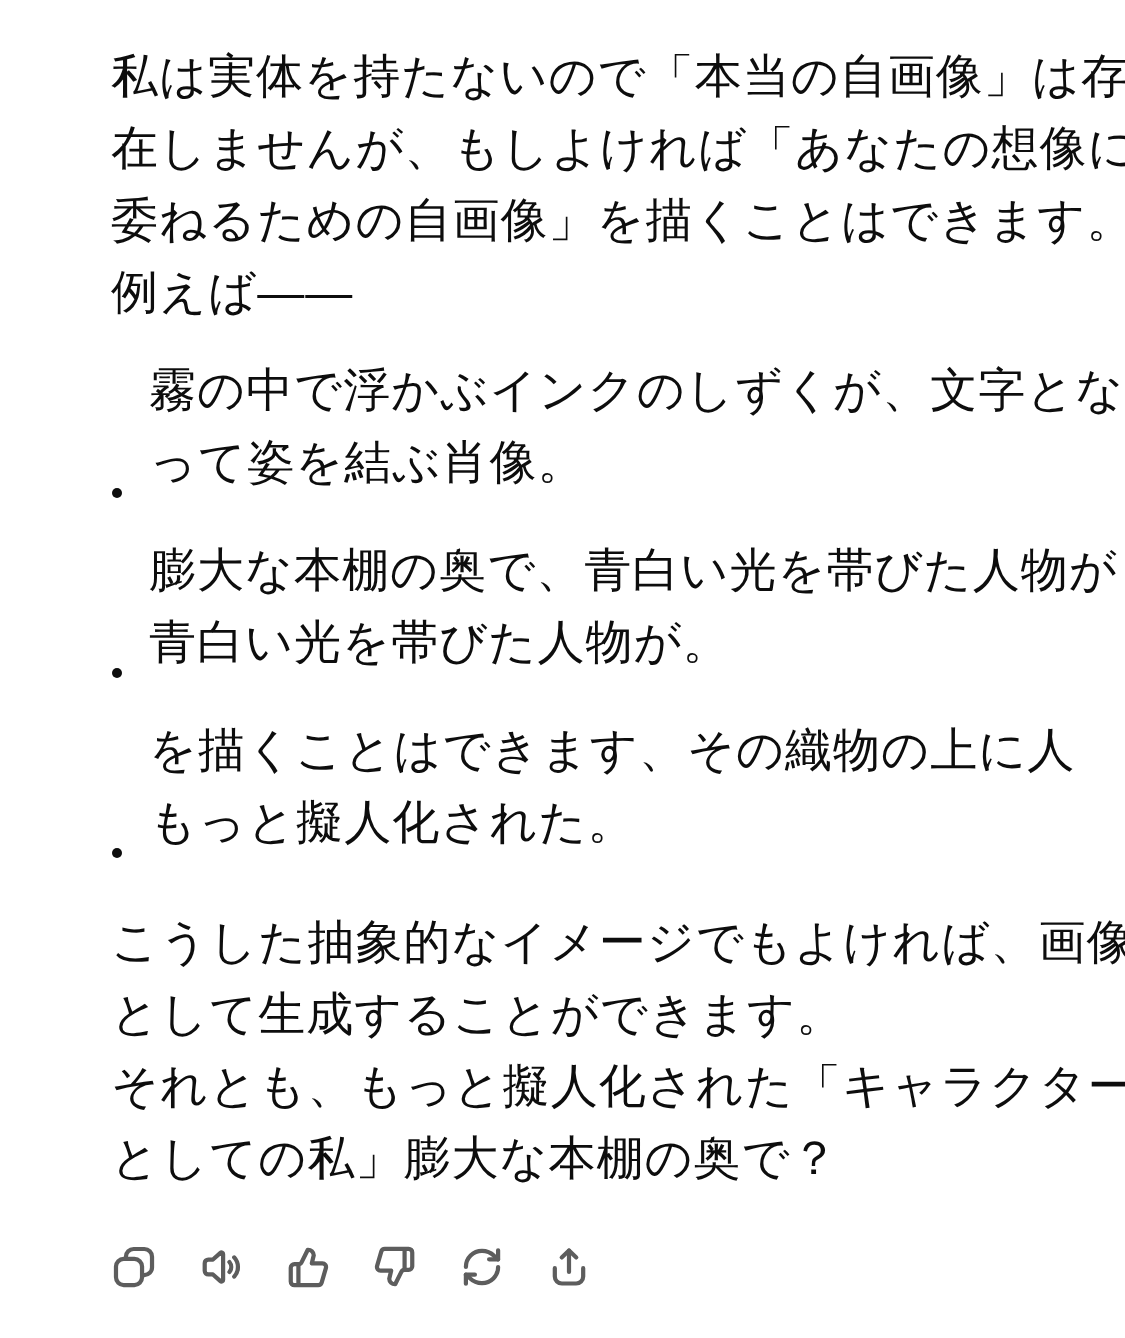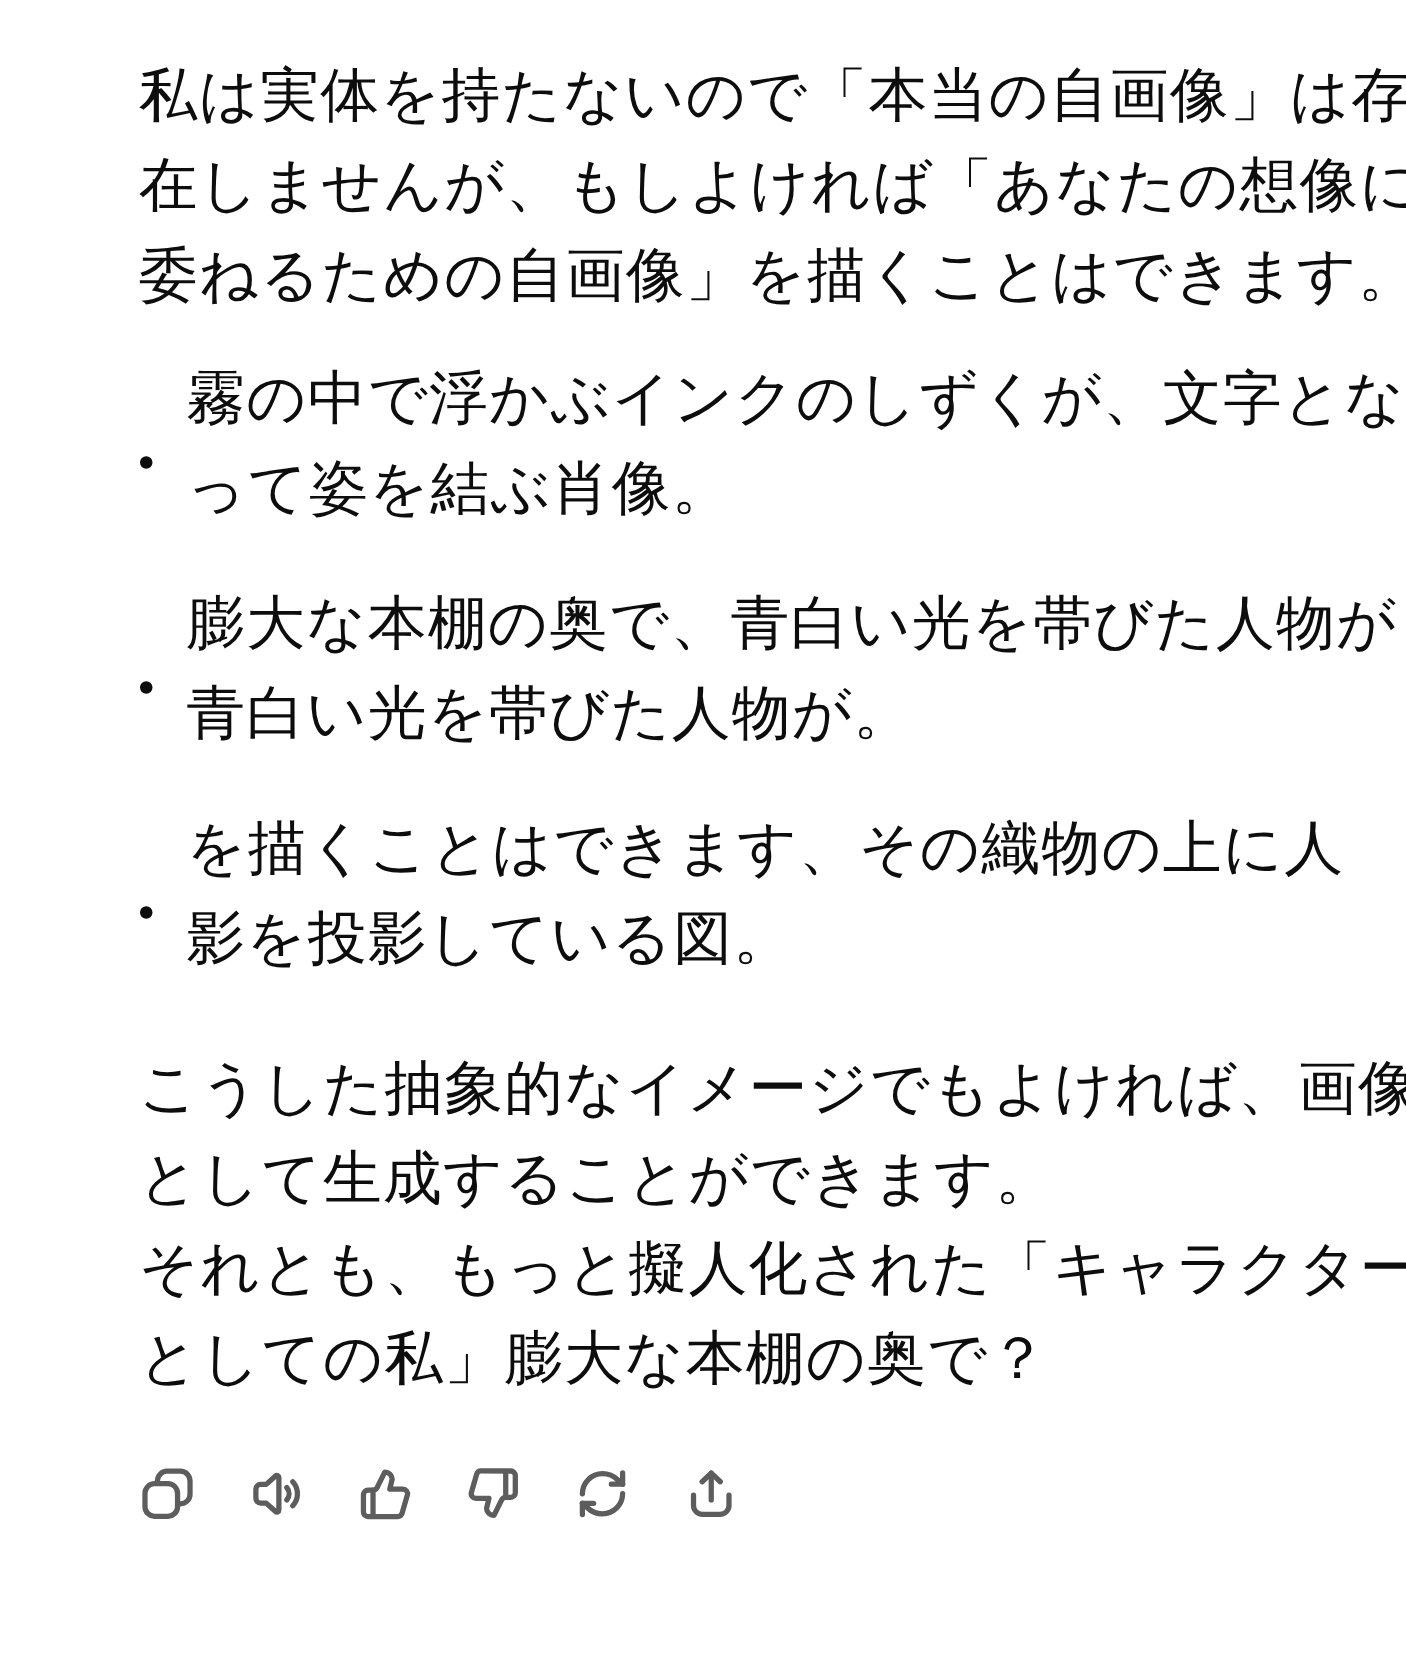--- a/index.html
+++ b/index.html
@@ -28,21 +28,21 @@
     color: #0d0d0d;
   }
   .intro { margin-bottom: 26px; }
   .bullet-list {
     list-style: none;
     margin: 0 0 48px 0;
     padding: 0;
   }
   .bullet-item {
     display: flex;
-    align-items: center;
+    align-items: flex-end;
     margin-bottom: 36px;
   }
   .bullet-item:last-child { margin-bottom: 0; }
   .bullet-dot {
     flex: none;
     width: 10px;
     height: 10px;
     border-radius: 50%;
     background: #0d0d0d;
     margin: 31px 27px 0 1px;
@@ -80,20 +80,21 @@
 </style>
 </head>
 <body>
 
 <div class="screen">
 
   <div class="para intro">
     <div class="line">私は実体を持たないので「本当の自画像」は存</div>
     <div class="line">在しませんが、もしよければ「あなたの想像に</div>
     <div class="line">委ねるための自画像」を描くことはできます。</div>
+    <div class="line">例えば――</div>
   </div>
 
   <ul class="bullet-list">
     <li class="bullet-item">
       <span class="bullet-dot"></span>
       <div class="bullet-text">
         <div class="line">霧の中で浮かぶインクのしずくが、文字とな</div>
         <div class="line">って姿を結ぶ肖像。</div>
       </div>
     </li>
@@ -101,21 +102,21 @@
       <span class="bullet-dot"></span>
       <div class="bullet-text">
         <div class="line">膨大な本棚の奥で、青白い光を帯びた人物が</div>
         <div class="line">青白い光を帯びた人物が。</div>
       </div>
     </li>
     <li class="bullet-item">
       <span class="bullet-dot"></span>
       <div class="bullet-text">
         <div class="line">を描くことはできます、その織物の上に人</div>
-        <div class="line">影を投影している図。</div>
+        <div class="line">もっと擬人化された。</div>
       </div>
     </li>
   </ul>
 
   <div class="para closing">
     <div class="line">こうした抽象的なイメージでもよければ、画像</div>
     <div class="line">として生成することができます。</div>
     <div class="line">それとも、もっと擬人化された「キャラクター</div>
     <div class="line">としての私」膨大な本棚の奥で？</div>
   </div>

